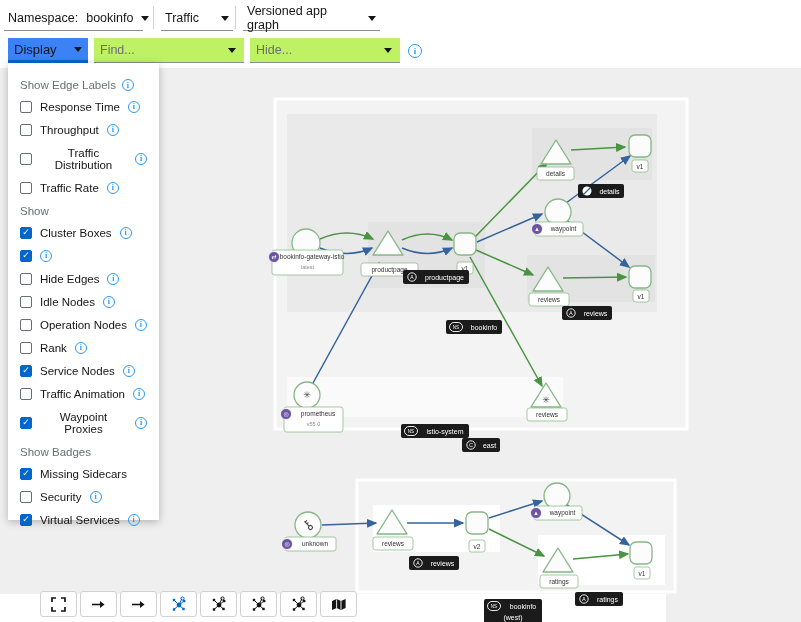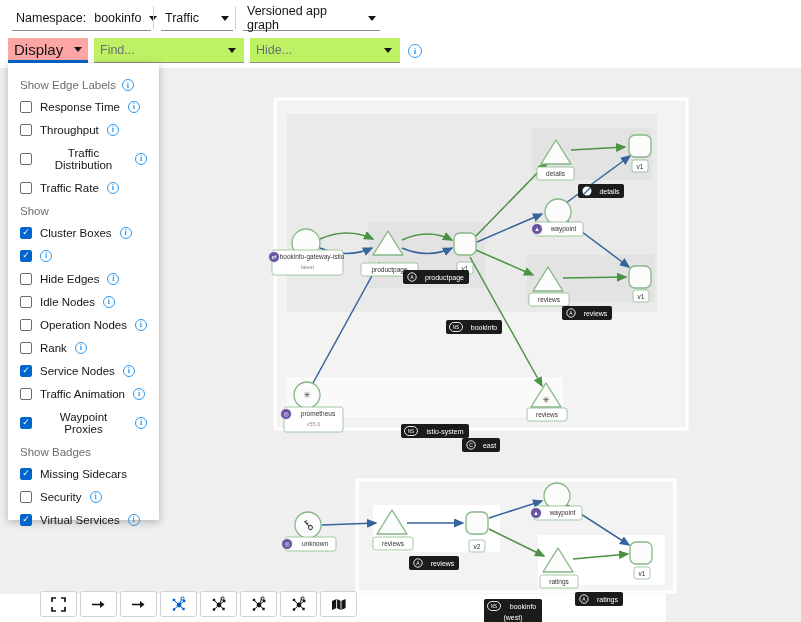--- a/index.html
+++ b/index.html
@@ -17,22 +17,22 @@
   .sep  { position:absolute; top:6px; height:23px; border-left:1px solid #d2d2d2; }
   .caret { width:0; height:0; border-left:4px solid transparent; border-right:4px solid transparent;
            border-top:5px solid #151515; margin-left:auto; }
   .inputwrap { position:absolute; height:25px; background:#bef264; border-bottom:1px solid #8a8d90;
                display:flex; align-items:center; }
   .inputwrap input { border:none; outline:none; flex:1; font-size:12.5px; min-width:0;
                      font-family:"Liberation Sans", sans-serif; color:#151515; background:transparent; padding-left:6px; }
   .inputwrap input::placeholder { color:#6a6e73; opacity:1; }
   .ddbtn { width:24px; height:100%; display:flex; align-items:center; justify-content:center; cursor:pointer; }
   .ddbtn .caret { margin:0; }
-  #display-btn { position:absolute; left:8px; top:38px; width:80px; height:25px; background:#fca5a5;
-                 display:flex; align-items:center; font-size:15px; padding:0 6px;
+  #display-btn { position:absolute; left:8px; top:38px; width:80px; height:25px; background:#3b82f6;
+                 display:flex; align-items:center; font-size:13px; padding:0 6px;
                  border-bottom:3px solid #0066cc; cursor:pointer; }
 
   .info { display:inline-flex; align-items:center; justify-content:center; width:12px; height:12px;
           border:1.3px solid #2b9af3; border-radius:50%; color:#2b9af3; font-size:8px; font-weight:bold;
           flex:none; font-family:"Liberation Serif", serif; }
   #global-info { position:absolute; left:408px; top:44px; width:14px; height:14px; font-size:9px; }
 
   
   #menu { position:absolute; left:8px; top:63px; width:151px; height:457px; background:#fff;
           box-shadow:0 2px 8px rgba(3,3,3,.25); padding:10px 0 8px 0; z-index:5;text-align:center; }
@@ -293,21 +293,21 @@
         <g>
           <rect x="484" y="599" width="58" height="25" rx="2" fill="#1b1b1b"></rect>
           <rect x="487.5" y="601.5" width="13" height="9" rx="4.5" fill="none" stroke="#fff" stroke-width="0.9"></rect>
           <text x="494" y="608" text-anchor="middle" font-size="4.5" fill="#fff">NS</text>
           <text x="523" y="608.5" text-anchor="middle" font-size="7" fill="#fff">bookinfo</text>
           <text x="513" y="619.5" text-anchor="middle" font-size="7" fill="#fff">(west)</text>
         </g>
       </g>
   </svg>
 
-  <div class="ctrl" style="left:12px; top:6px; width:139px;">
+  <div class="ctrl" style="left:4px; top:6px; width:139px;">
     <span>Namespace:</span>
     <span>bookinfo</span>
     <span class="caret"></span>
   </div>
   <div class="sep" style="left:153px;"></div>
   <div class="ctrl" style="left:161px; top:6px; width:72px;">
     <span>Traffic</span>
     <span class="caret"></span>
   </div>
   <div class="sep" style="left:235px;"></div>

